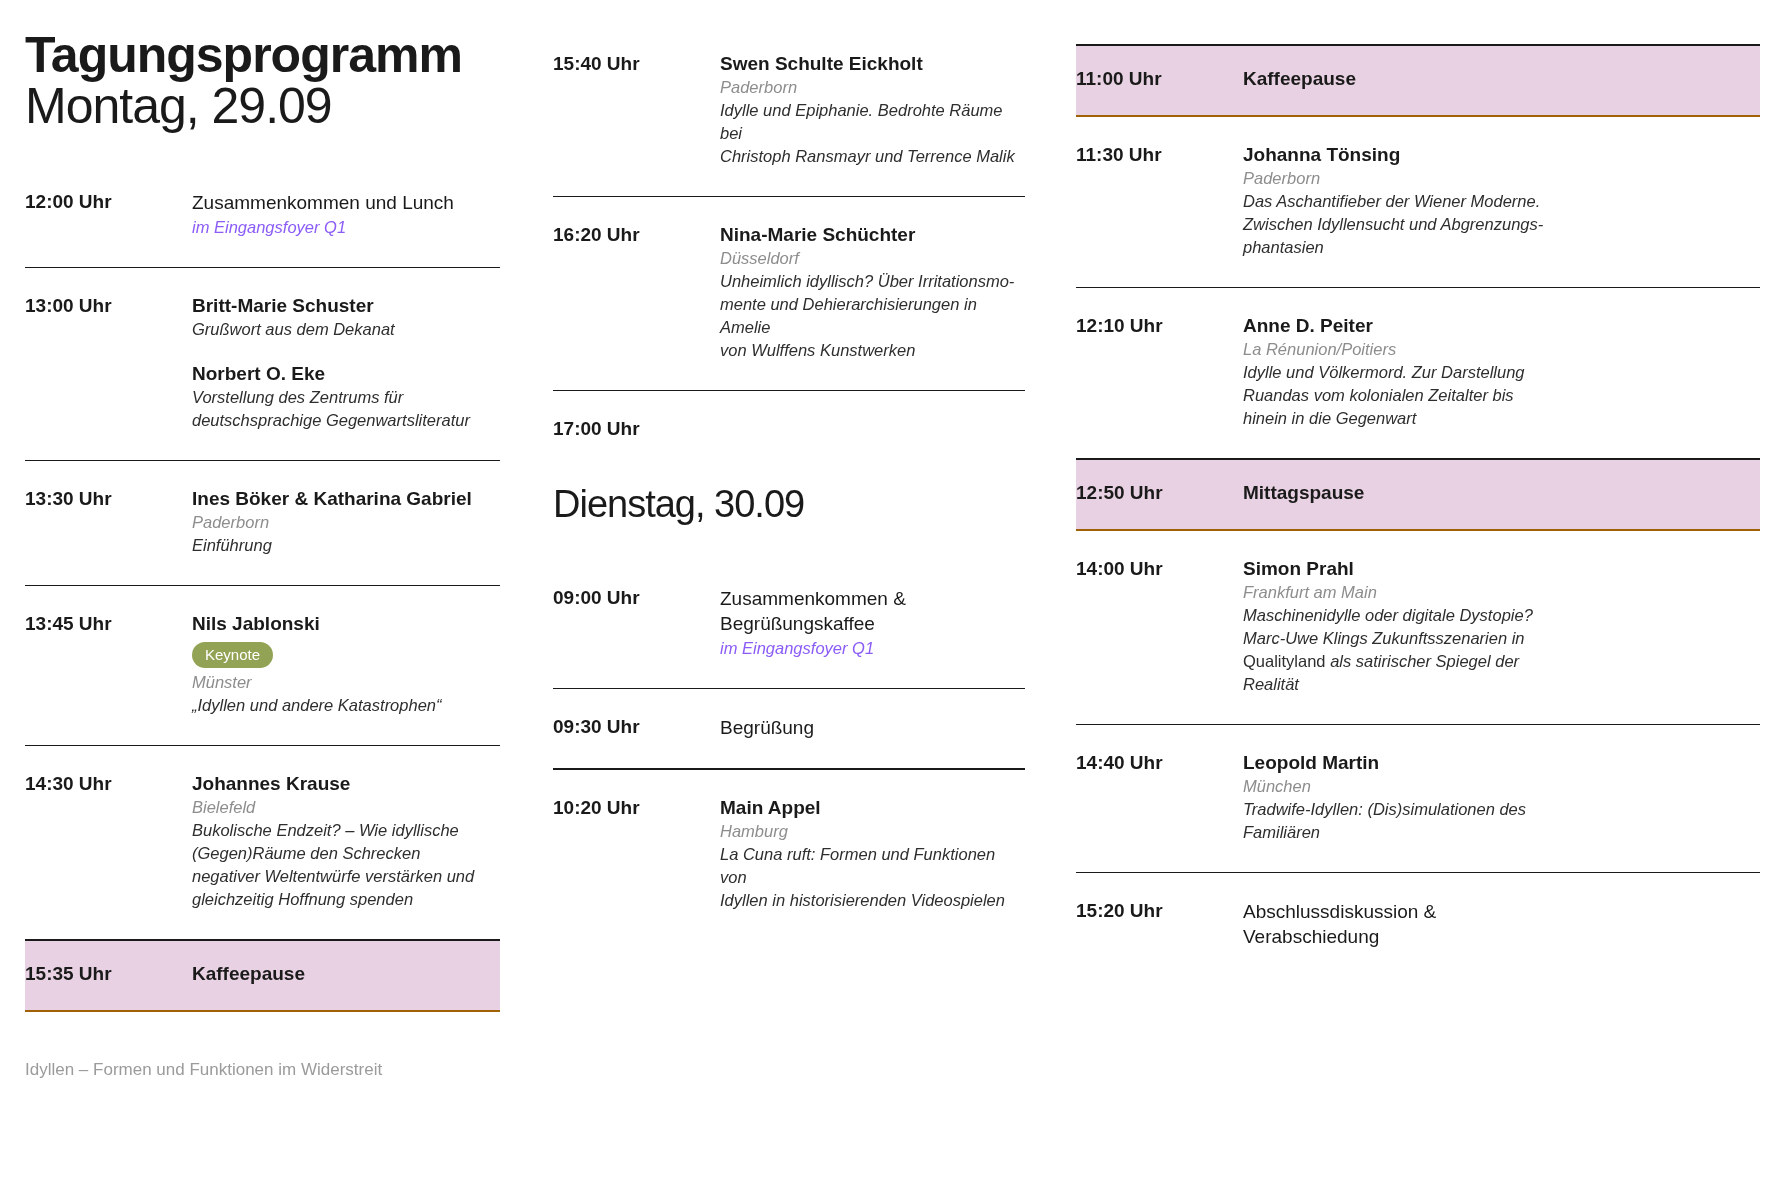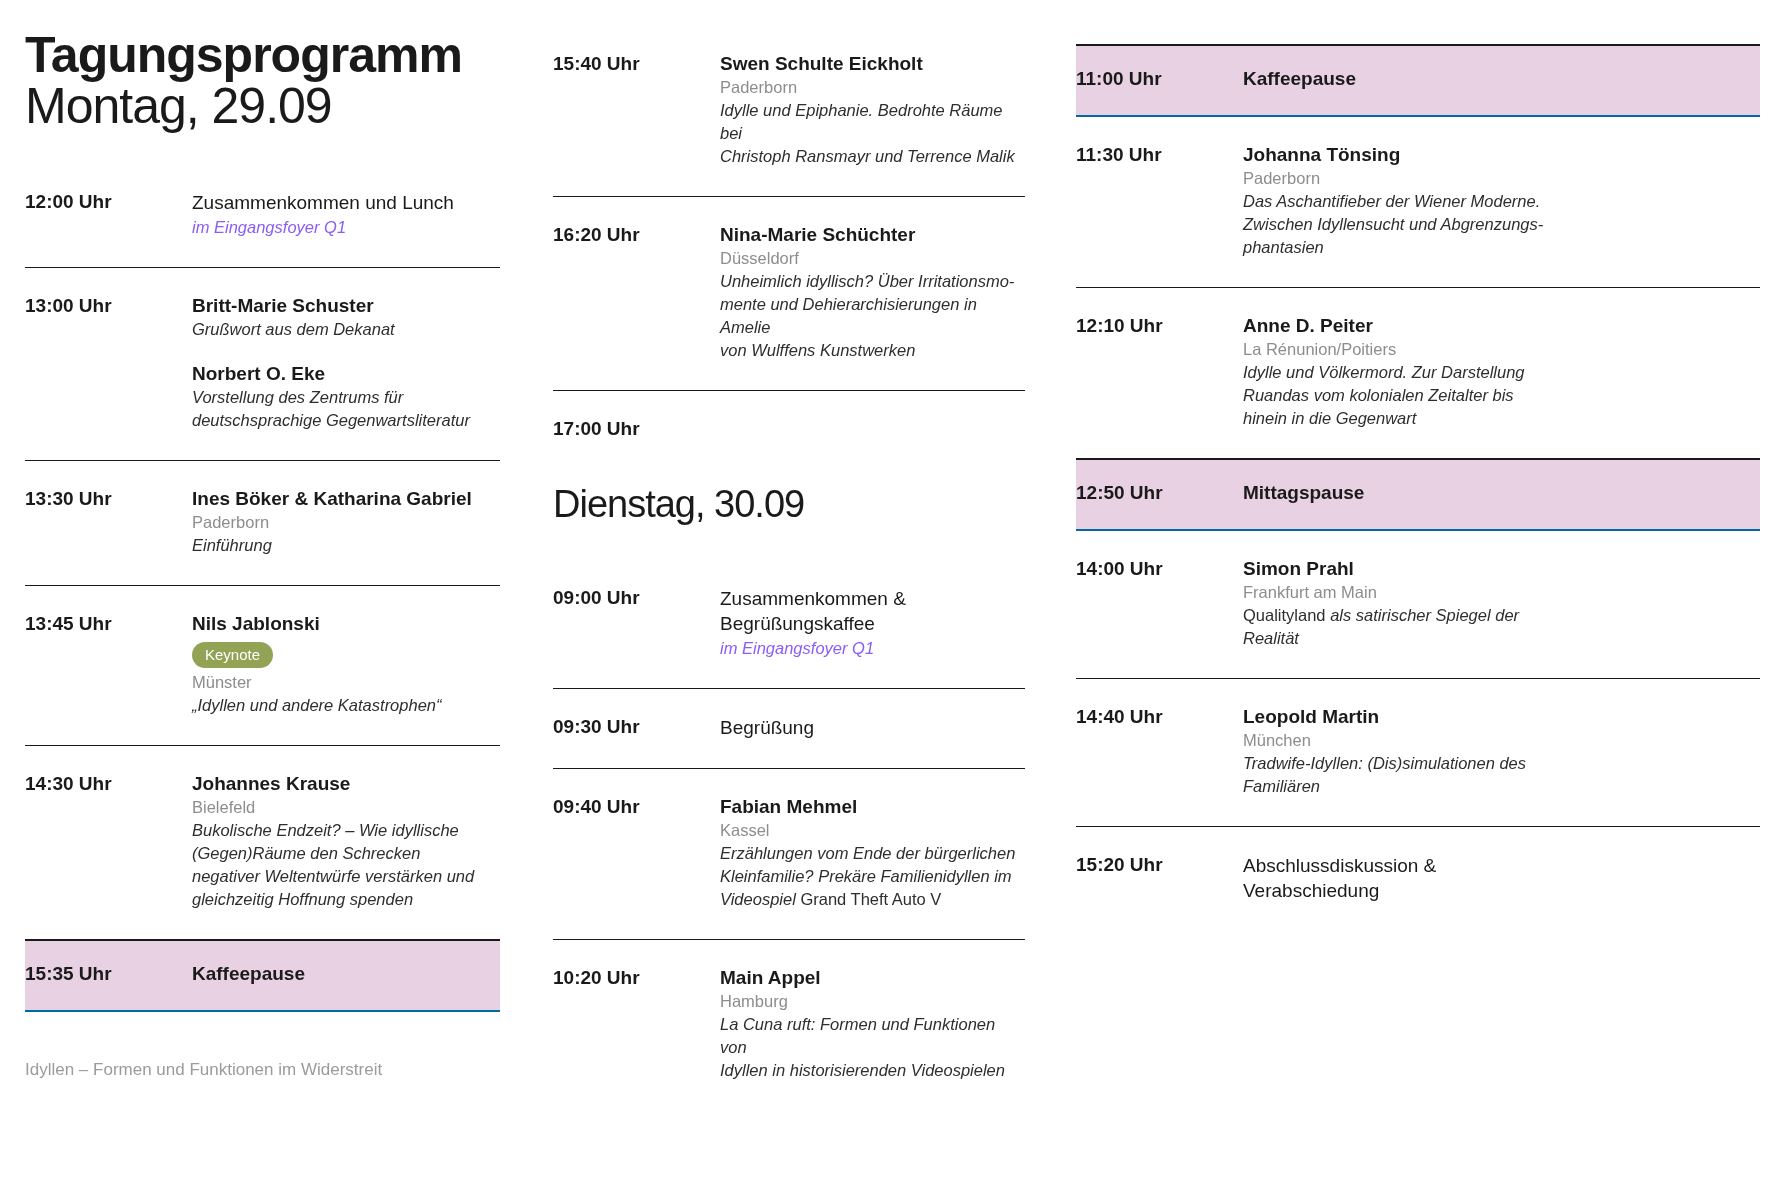--- a/index.html
+++ b/index.html
@@ -69,20 +69,21 @@
   .event-name {
     font-weight: normal;
     font-size: 19px;
     line-height: 25px;
     white-space: pre-line;
   }
   .location {
     color: #8d8d8d;
     font-size: 16.5px;
     line-height: 23px;
+    font-style: italic;
   }
   .talk {
     font-style: italic;
     color: #2e2e2e;
     font-size: 16.5px;
     line-height: 23px;
     white-space: pre-line;
     margin: 0;
   }
   .roman { font-style: normal; }
@@ -104,21 +105,21 @@
     padding: 5px 13px 6px 13px;
     border-radius: 14px;
     margin: 6px 0 3px 0;
   }
 
   .break-row {
     display: grid;
     grid-template-columns: 167px 1fr;
     background: #e8d1e2;
     border-top: 2px solid #1a1a1a;
-    border-bottom: 2px solid #0369a1;
+    border-bottom: 2px solid #a16207;
     padding: 21px 6px 24px 0;
   }
   .break-row.mt-14 { margin-top: 14px; }
   .break-label {
     font-weight: bold;
     font-size: 19px;
     line-height: 24px;
   }
 
   .footer-note {
@@ -264,30 +265,20 @@
 
       <article class="entry">
         <div class="time">09:30 Uhr</div>
         <div class="details">
           <div class="event-name">Begrüßung</div>
         </div>
       </article>
 
       <hr class="sep">
 
-      <article class="entry">
-        <div class="time">09:40 Uhr</div>
-        <div class="details">
-          <div class="name">Fabian Mehmel</div>
-          <div class="location">Kassel</div>
-          <p class="talk"><span>Erzählungen vom Ende der bürgerlichen
-Kleinfamilie? Prekäre Familienidyllen im
-Videospiel </span><span class="roman">Grand Theft Auto V</span></p>
-        </div>
-      </article>
 
       <hr class="sep">
 
       <article class="entry">
         <div class="time">10:20 Uhr</div>
         <div class="details">
           <div class="name">Main Appel</div>
           <div class="location">Hamburg</div>
           <p class="talk">La Cuna ruft: Formen und Funktionen von
 Idyllen in historisierenden Videospielen</p>
@@ -337,21 +328,23 @@
       <div class="break-label">Mittagspause</div>
     </div>
 
     <div class="entries">
 
       <article class="entry">
         <div class="time">14:00 Uhr</div>
         <div class="details">
           <div class="name">Simon Prahl</div>
           <div class="location">Frankfurt am Main</div>
-          <p class="talk"><span class="roman">Qualityland</span><span> als satirischer Spiegel der
+          <p class="talk"><span>Maschinenidylle oder digitale Dystopie?
+Marc-Uwe Klings Zukunftsszenarien in
+</span><span class="roman">Qualityland</span><span> als satirischer Spiegel der
 Realität</span></p>
         </div>
       </article>
 
       <hr class="sep">
 
       <article class="entry">
         <div class="time">14:40 Uhr</div>
         <div class="details">
           <div class="name">Leopold Martin</div>

